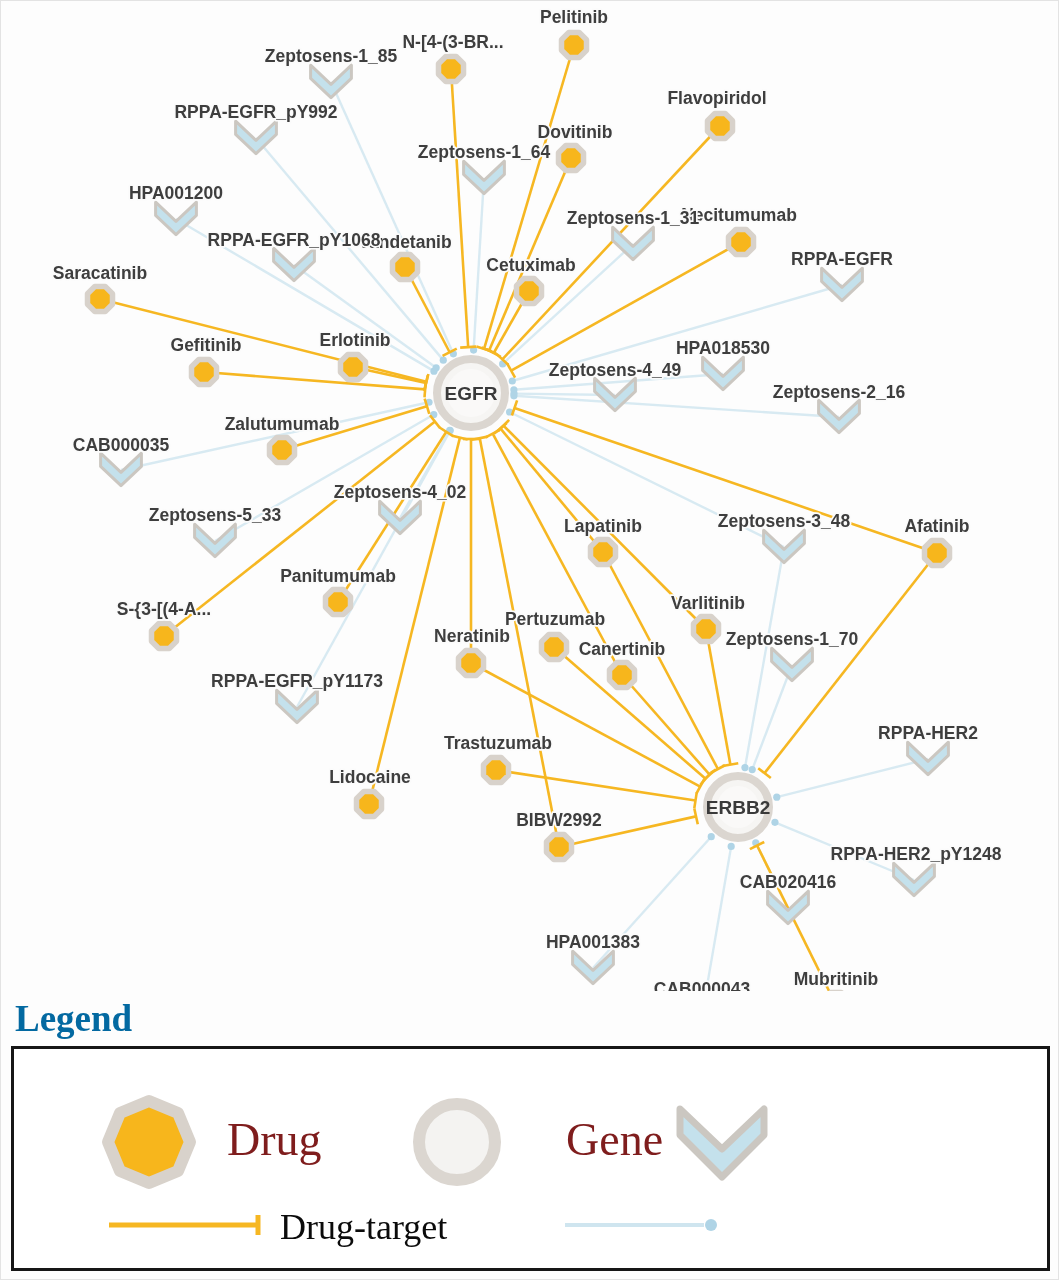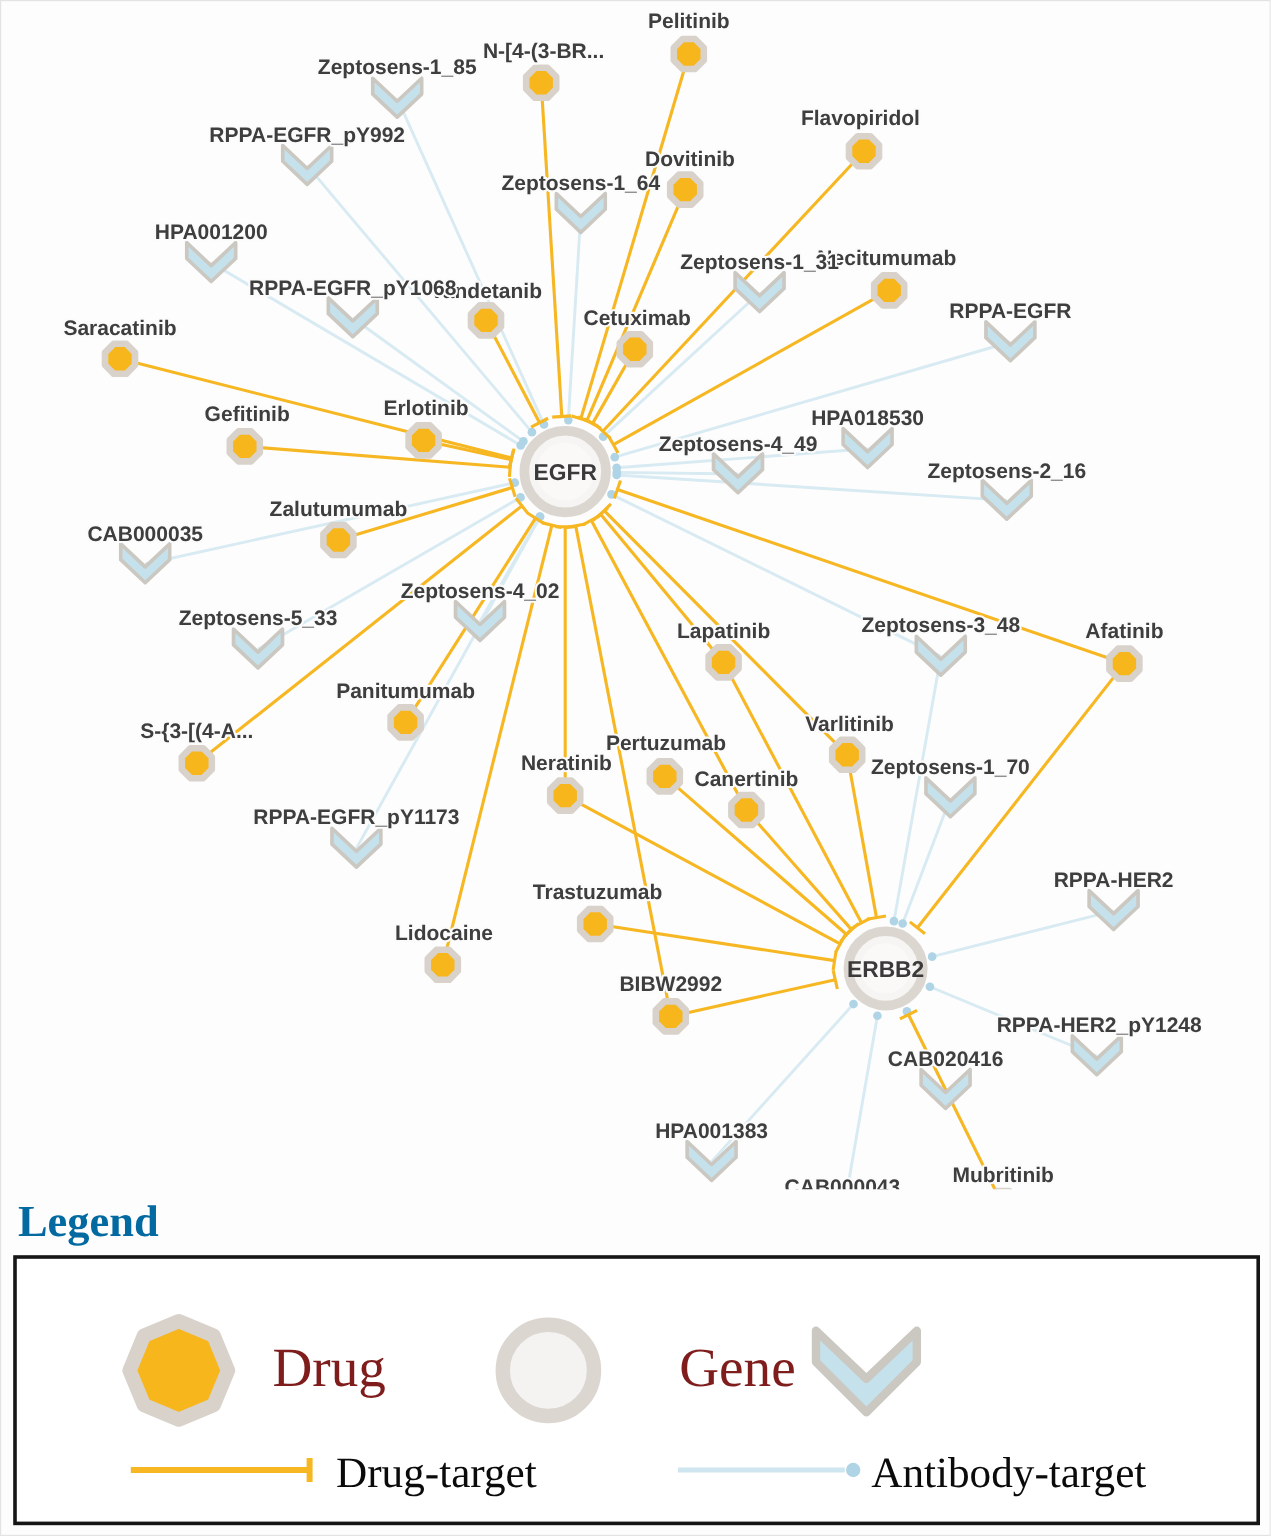--- a/index.html
+++ b/index.html
@@ -367,16 +367,15 @@
       </svg>
     </span>
     <span class="abs legend-edge-label" style="left:266px;top:160px;">Drug-target</span>
 
     <span class="abs" style="left:548px;top:164px;">
       <svg width="160" height="24" viewBox="0 0 160 24">
         <line x1="3" y1="12" x2="142" y2="12" stroke="#CFE5EF" stroke-width="4"></line>
         <circle cx="149" cy="12" r="6" fill="#AFD4E6"></circle>
       </svg>
     </span>
-    <span class="abs legend-edge-label" style="left:712px;top:160px;">Antibody-target</span>
 
   </div>
 </div>
 
 </body></html>

